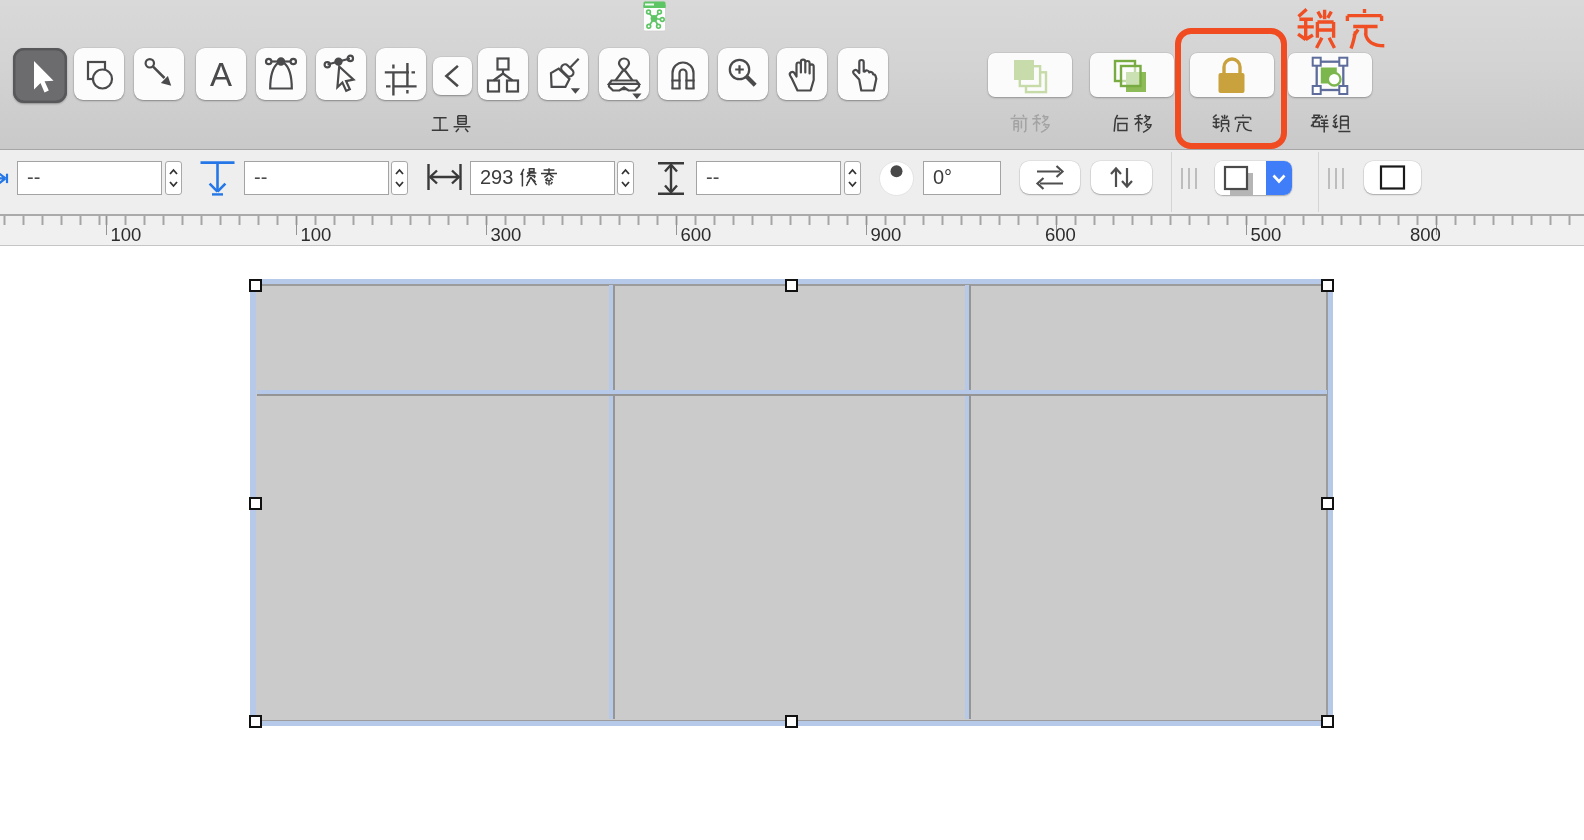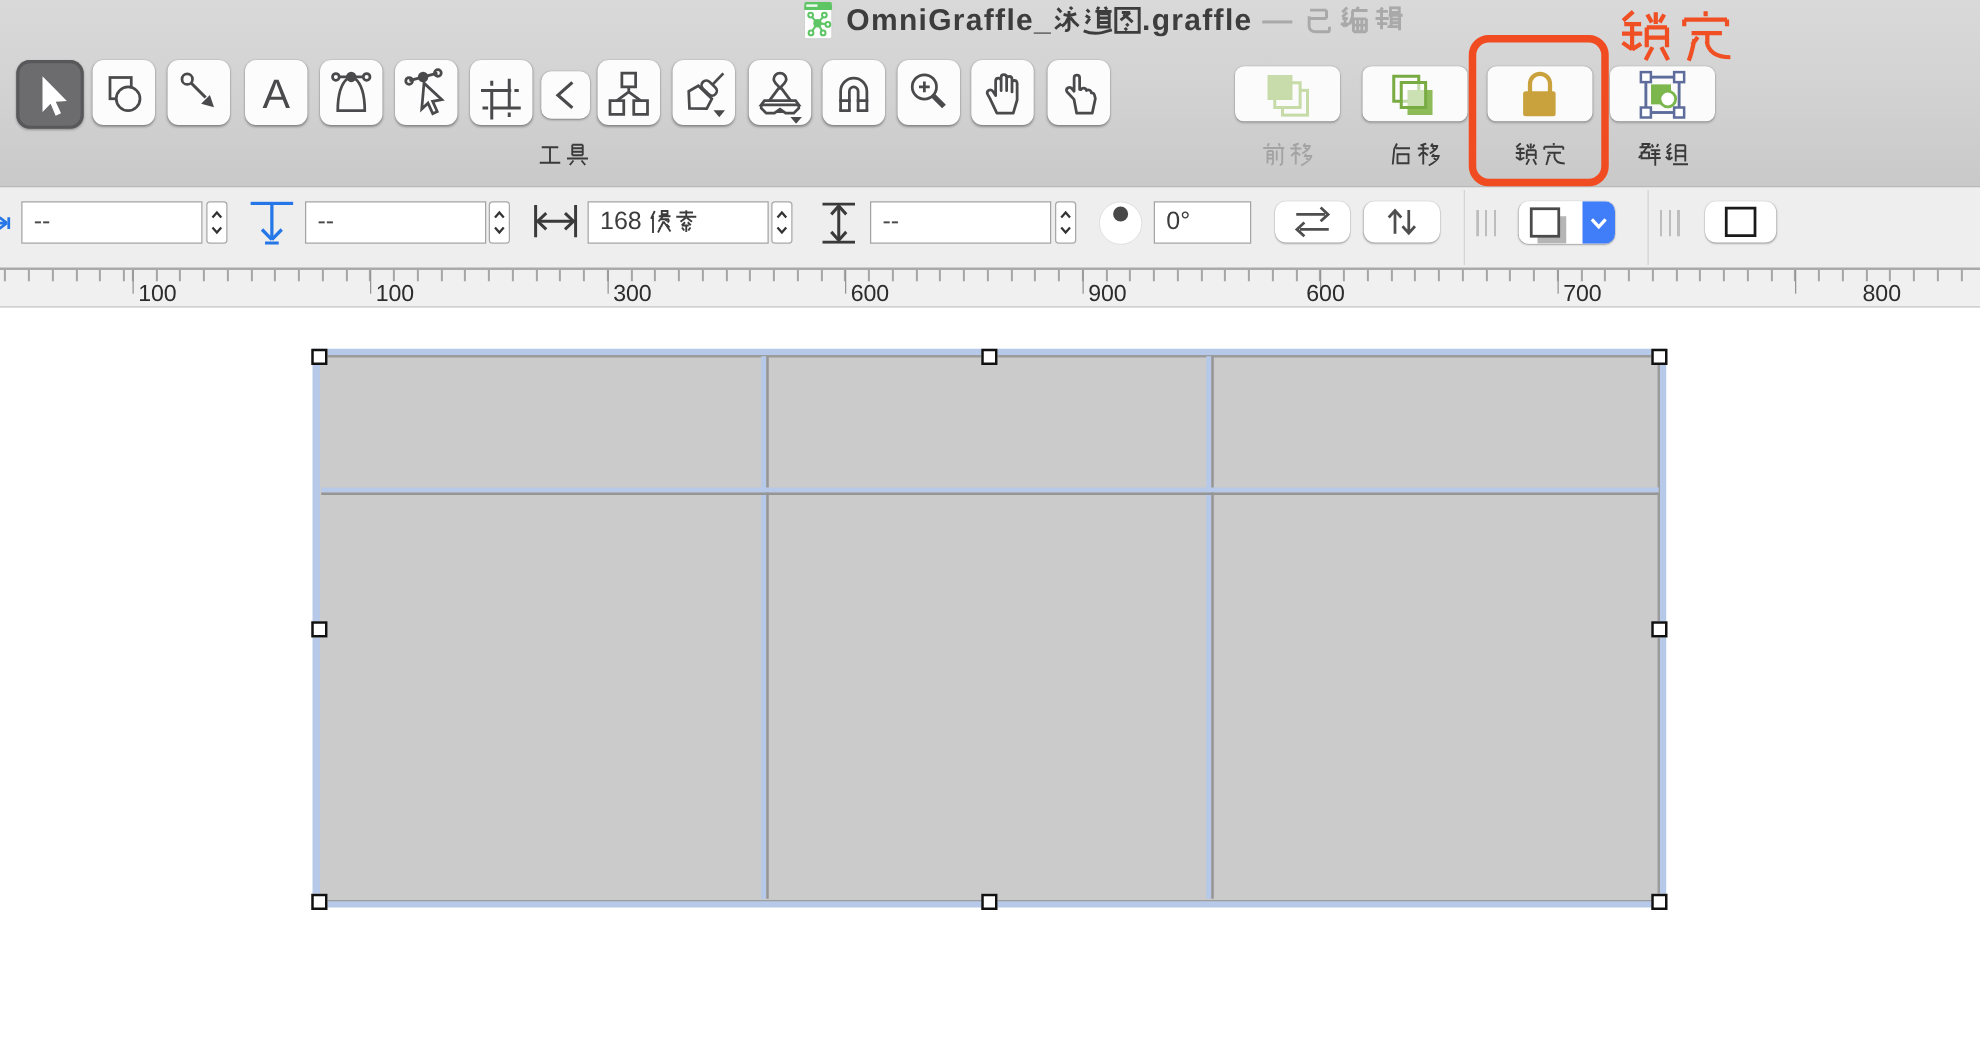--- a/index.html
+++ b/index.html
@@ -123,45 +123,20 @@
     </g>
     <circle cx="11" cy="17.5" r="3.4" fill="#5dc564"></circle>
     <g fill="#fdfdfd" stroke="#5dc564" stroke-width="1.6">
       <circle cx="5.5" cy="11" r="1.9"></circle>
         <circle cx="16.5" cy="11" r="1.9"></circle>
       <circle cx="19.3" cy="18.5" r="1.9"></circle>
         <circle cx="5.8" cy="25.3" r="1.9"></circle>
         <circle cx="15.5" cy="25.3" r="1.9"></circle>
     </g>
   </svg>
-  <div class="abs" id="titletext">
-      <span>OmniGraffle_</span>
-      <svg class="cjk" viewBox="0 0 100 100">
-        <use href="#u-yong"></use>
-      </svg>
-      <svg class="cjk" viewBox="0 0 100 100">
-        <use href="#u-dao"></use>
-      </svg>
-      <svg class="cjk" viewBox="0 0 100 100">
-        <use href="#u-tu"></use>
-      </svg>
-      <span>.graffle</span>
-      <span style="color:#a9a9a9">&nbsp;—&nbsp;</span>
-      <span style="color:#a9a9a9;display:inline-flex;gap:4px">
-        <svg class="cjk" viewBox="0 0 100 100">
-          <use href="#u-yi3"></use>
-        </svg>
-        <svg class="cjk" viewBox="0 0 100 100">
-          <use href="#u-bian"></use>
-        </svg>
-        <svg class="cjk" viewBox="0 0 100 100">
-          <use href="#u-ji2"></use>
-        </svg>
-      </span>
-    </div>
 
   <div class="tbtn sel" style="left:13px;top:47.5px;width:54px;height:55px;border-radius:11px">
     <svg width="54" height="55" viewBox="0 0 54 55">
         <path d="M21,12 V40.5 L27.5,34 L31.5,43.5 L35.8,41.6 L31.6,32.3 L40.5,31.7 Z" fill="#fff"></path>
       </svg>
   </div>
   <div class="tbtn" style="left:74px">
       <svg width="50" height="50" viewBox="0 0 50 50" fill="none" stroke="#4a4a4c" stroke-width="2.2">
         <rect x="14" y="13" width="17" height="17"></rect>
         <circle cx="28.5" cy="30" r="9.5" fill="#fcfcfc"></circle>
@@ -348,21 +323,21 @@
     <div class="stp" style="left:391px">
         <svg width="15" height="30" viewBox="0 0 15 30" fill="none" stroke="#333" stroke-width="1.8">
           <path d="M4,11 L7.5,7 L11,11 M4,19 L7.5,23 L11,19"></path>
         </svg>
       </div>
     <svg class="abs" style="left:427px;top:14px" width="35" height="26" viewBox="0 0 35 26" fill="none" stroke="#3a3a3a" stroke-width="2.4">
         <path d="M1.5,0 V26 M33.5,0 V26 M3,13 H32"></path>
         <path d="M10,6.5 L3.2,13 L10,19.5 M25,6.5 L31.8,13 L25,19.5"></path>
       </svg>
     <div class="fld" style="left:470px;width:145px;gap:5px">
-        <span>168</span>
+        <span>293</span>
         <span style="display:inline-flex;gap:1px">
           <svg class="cjk" viewBox="0 0 100 100">
             <use href="#u-xiang"></use>
           </svg>
           <svg class="cjk" viewBox="0 0 100 100">
             <use href="#u-su"></use>
           </svg>
         </span>
       </div>
     <div class="stp" style="left:617px">
@@ -420,22 +395,22 @@
     <div class="abs" style="left:865.5px;top:0;width:1.6px;height:19px;background:#949494"></div>
     <div class="abs" style="left:1055.5px;top:0;width:1.6px;height:19px;background:#949494"></div>
     <div class="abs" style="left:1245.5px;top:0;width:1.6px;height:19px;background:#949494"></div>
     <div class="abs" style="left:1435.5px;top:0;width:1.6px;height:19px;background:#949494"></div>
     <div class="rnum" style="left:110.5px">100</div>
     <div class="rnum" style="left:300.5px">100</div>
     <div class="rnum" style="left:490.5px">300</div>
     <div class="rnum" style="left:680.5px">600</div>
     <div class="rnum" style="left:870.5px">900</div>
     <div class="rnum" style="left:1045px">600</div>
-    <div class="rnum" style="left:1250.5px">700</div>
-    <div class="rnum" style="left:1490px">800</div>
+    <div class="rnum" style="left:1250.5px">500</div>
+    <div class="rnum" style="left:1410px">800</div>
   </div>
 
   <div class="abs" id="tgray"></div>
   <div class="blueband" style="left:250.3px;top:279px;width:1083px;height:4.5px"></div>
   <div class="blueband" style="left:250.3px;top:721.3px;width:1083px;height:5px"></div>
   <div class="blueband" style="left:250.3px;top:279px;width:5.3px;height:447.3px"></div>
   <div class="blueband" style="left:1328px;top:279px;width:5.3px;height:447.3px"></div>
   <div class="bluev" style="left:608.6px"></div>
   <div class="grayv" style="left:612.6px"></div>
   <div class="bluev" style="left:965px"></div>

